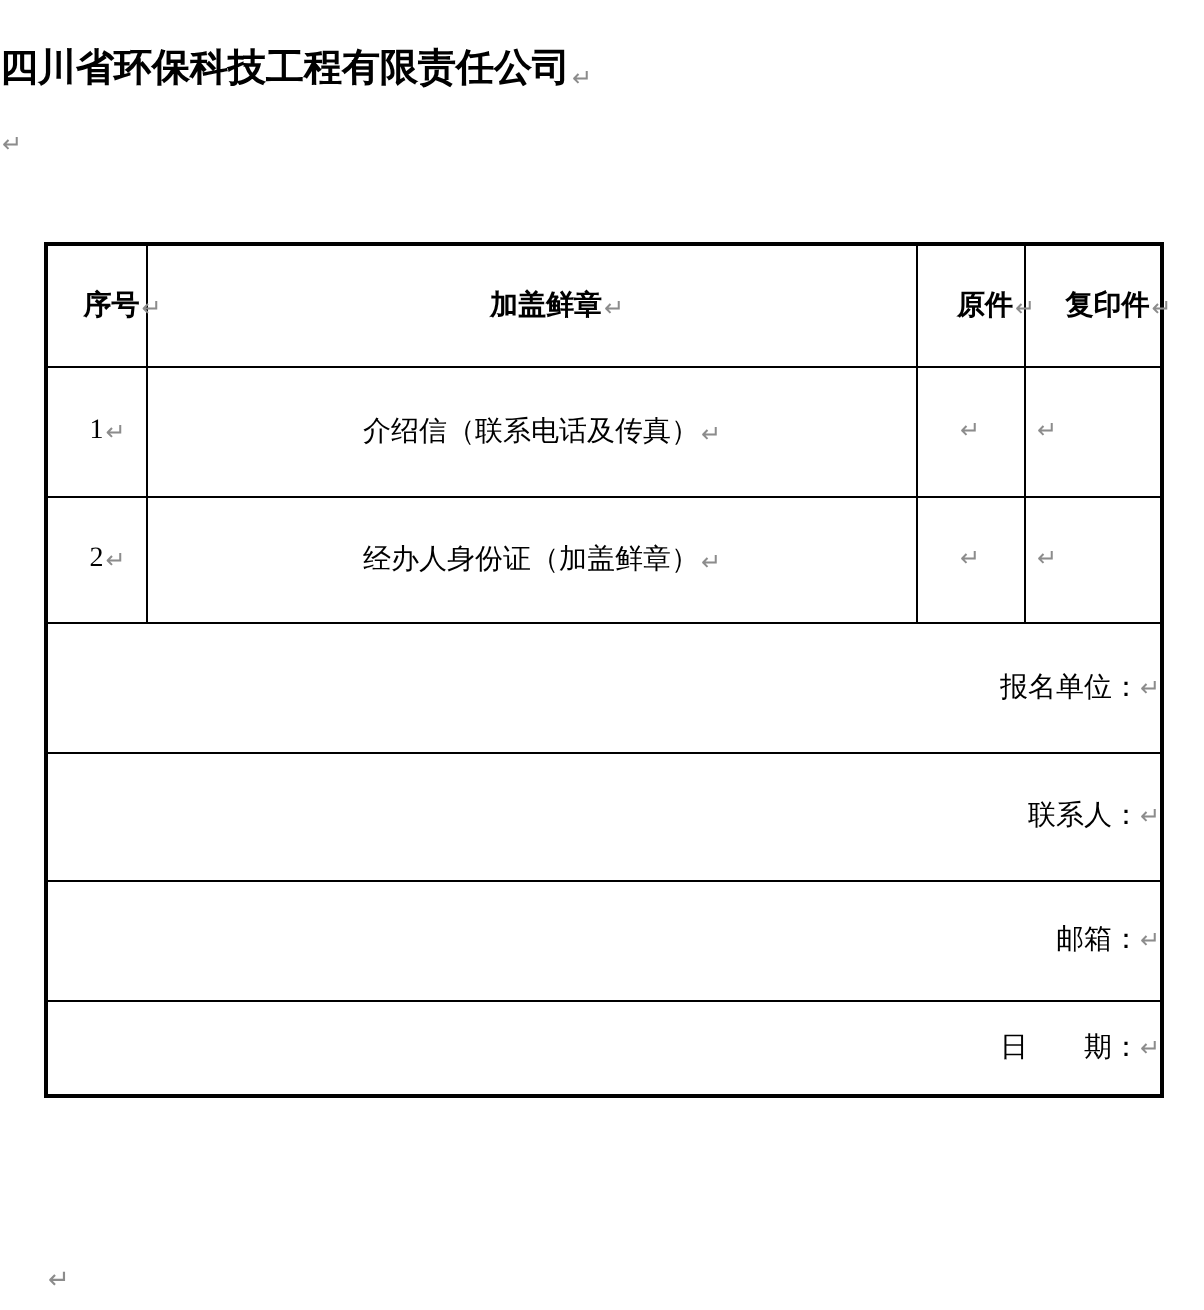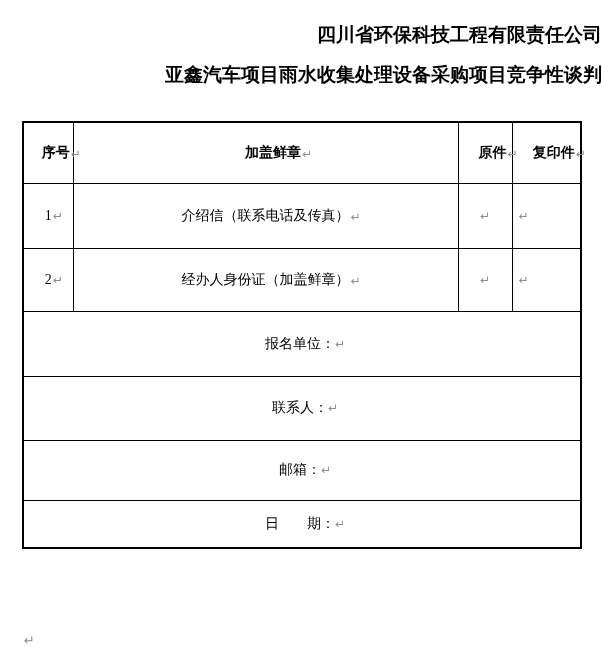--- a/index.html
+++ b/index.html
@@ -8,21 +8,21 @@
     font-family: "Liberation Serif", "DejaVu Serif", serif;
     color: #000000;
     position: relative;
     overflow: hidden;
   }
   .page { position: absolute; inset: 0; background: #ffffff; }
 
   .doc-title {
     position: absolute;
     left: 0; width: 602px;
-    text-align: right;
+    text-align: left;
     font-family: "Liberation Sans", "DejaVu Sans", sans-serif;
     font-weight: bold;
     font-size: 19px;
     line-height: 24px;
     color: #000000;
     white-space: nowrap;
   }
   .title-1 { top: 23px; }
   .title-2 { top: 63px; }
 
@@ -45,41 +45,41 @@
     table-layout: fixed;
     border: 2px solid #000000;
     font-size: 14px;
   }
   table.reg td {
     border: 1px solid #000000;
     vertical-align: middle;
     overflow: visible;
   }
   td.c { text-align: center; }
-  td.l { text-align: center; padding-left: 6px; }
+  td.l { text-align: right; padding-left: 6px; }
   tr.hdr td { font-weight: bold; padding-left: 15px; }
   td.copy-cell { padding-left: 6px; text-align: left; }
 
   .after-table-mark {
     position: absolute;
     left: 24px; top: 634px;
     font-size: 13px;
   }
 </style>
 </head>
 <body>
 
 <div class="page">
 
   <div class="doc-title title-1">
     <span class="txt-wrap"><span>四川省环保科技工程有限责任公司</span><span class="pm pm-hang">↵</span></span>
   </div>
 
   <div class="doc-title title-2">
-    <span class="txt-wrap"><span>亚鑫汽车项目雨水收集处理设备采购项目竞争性谈判</span><span class="pm pm-hang">↵</span></span>
+    <span class="txt-wrap"><span class="pm pm-hang">↵</span></span>
   </div>
 
   <table class="reg">
     <colgroup>
       <col style="width:50px">
       <col style="width:385px">
       <col style="width:54px">
       <col style="width:69px">
     </colgroup>
 

